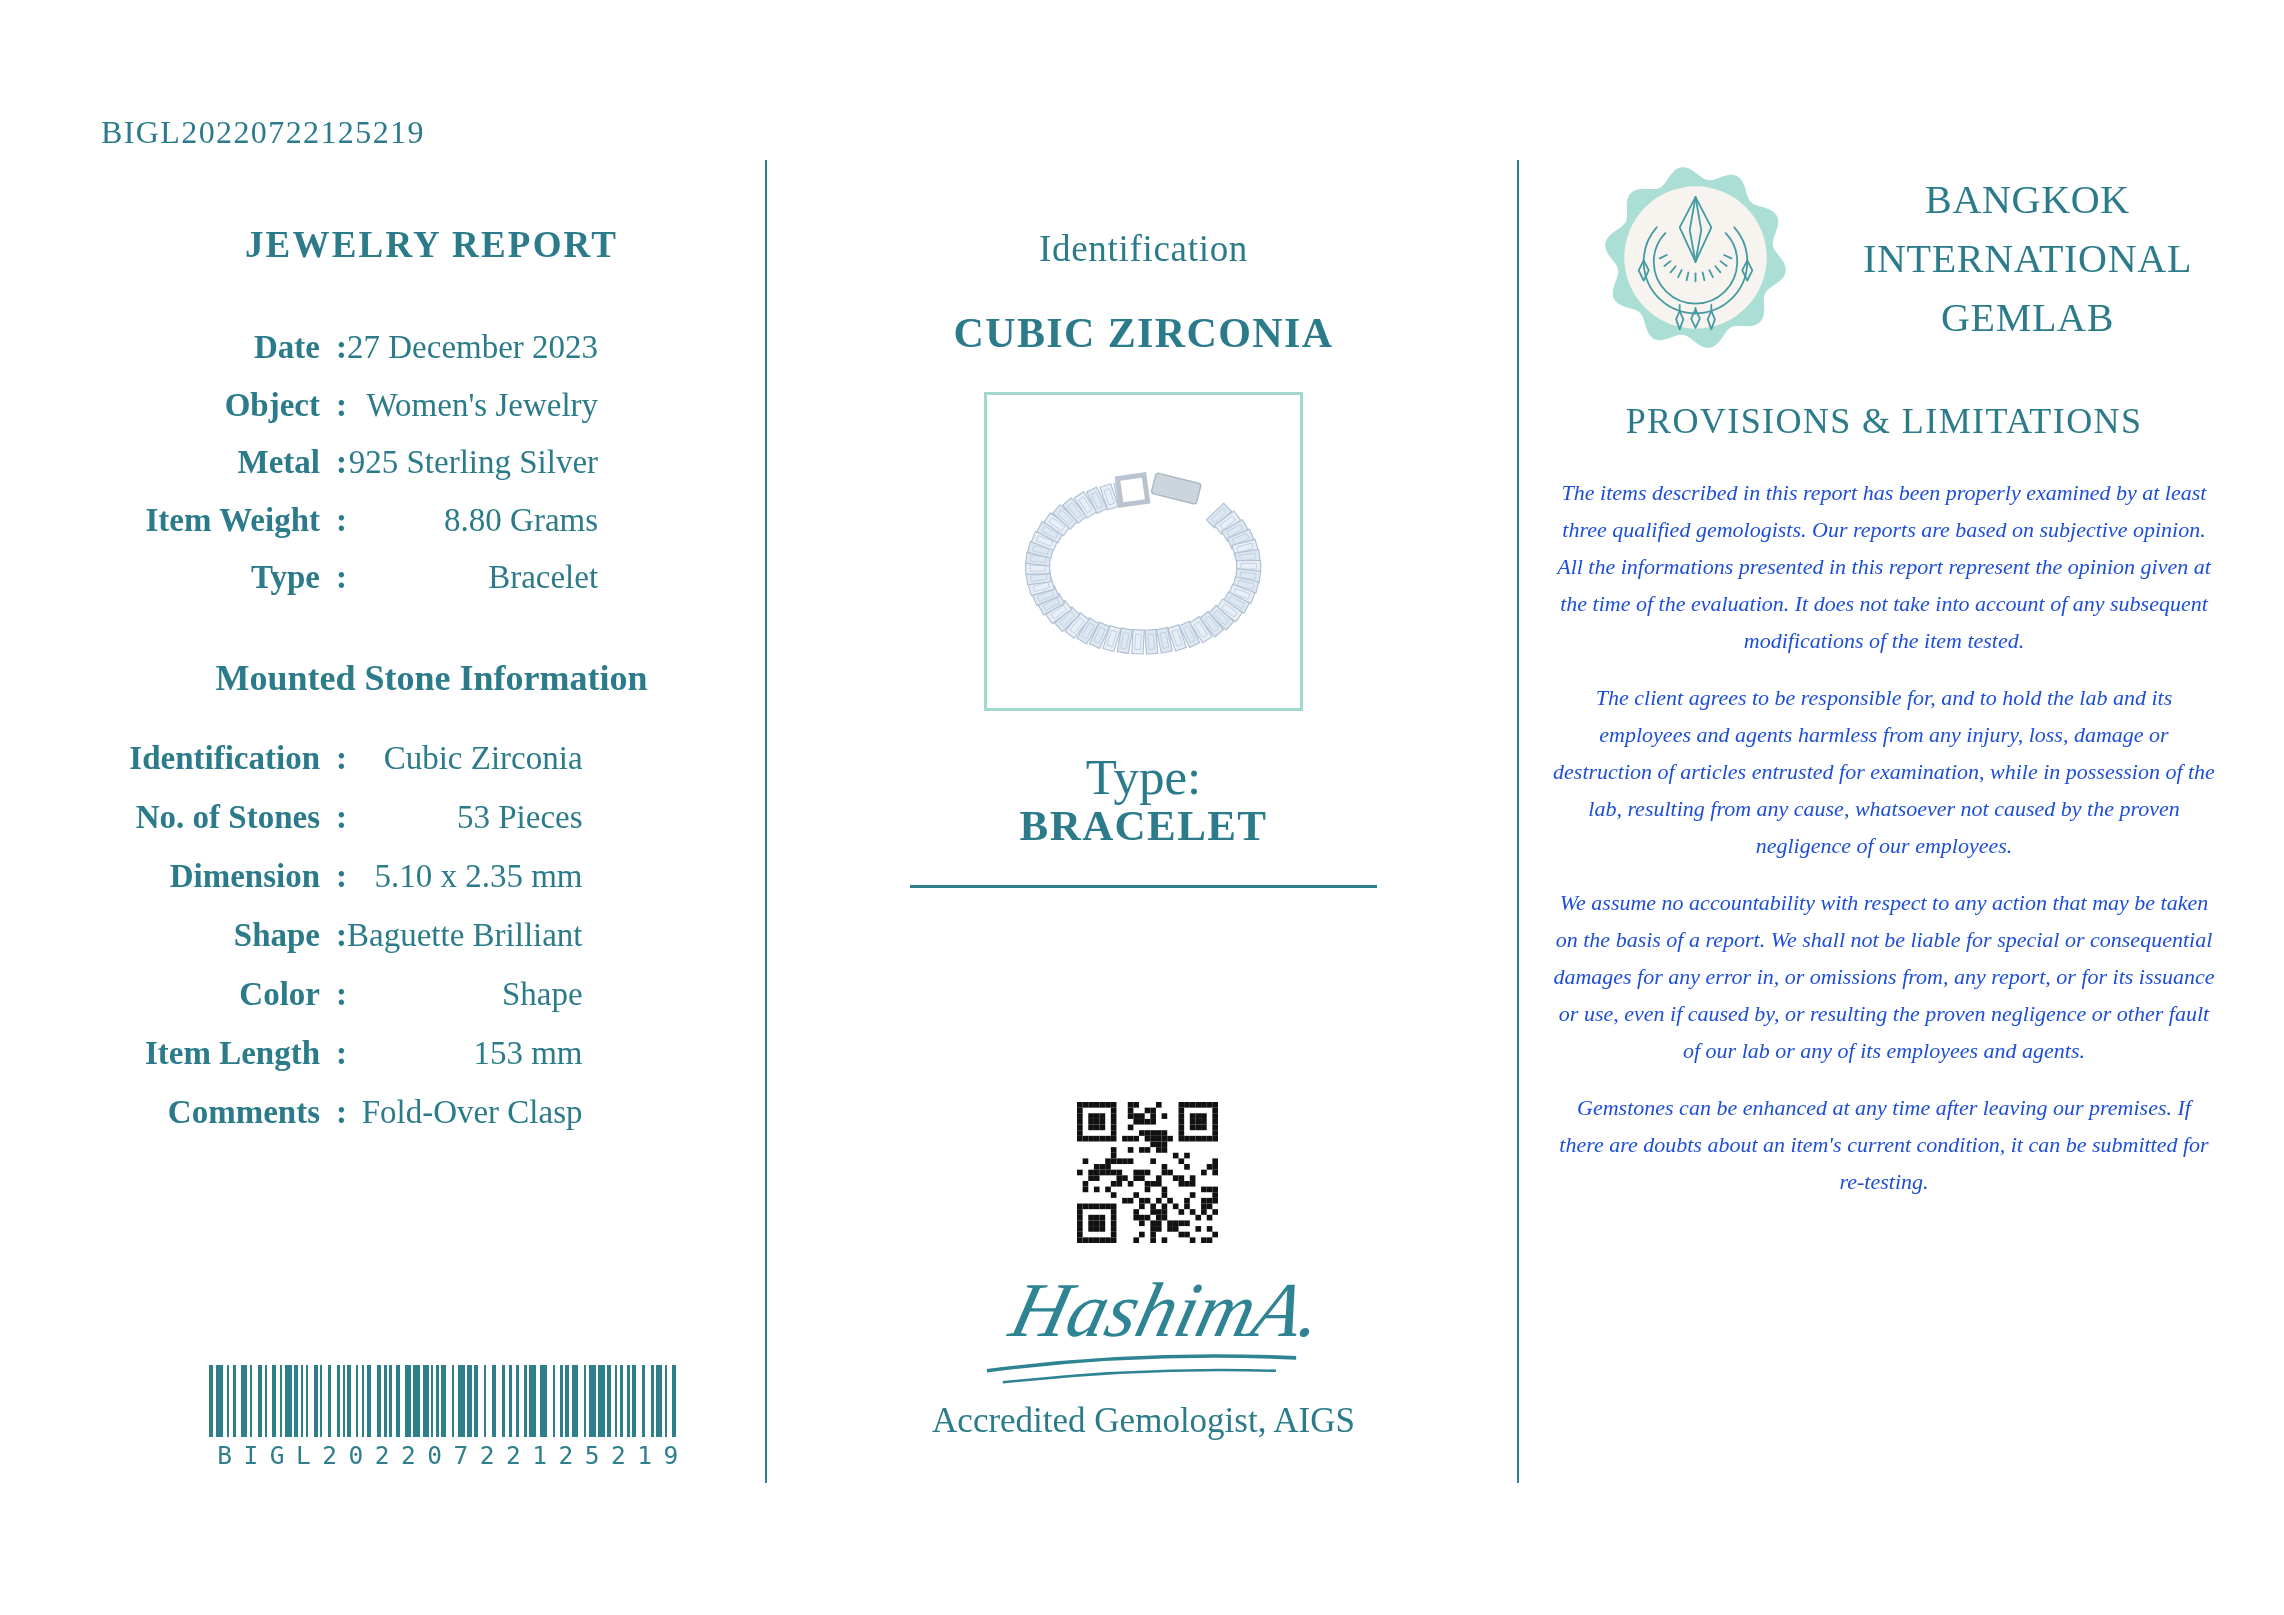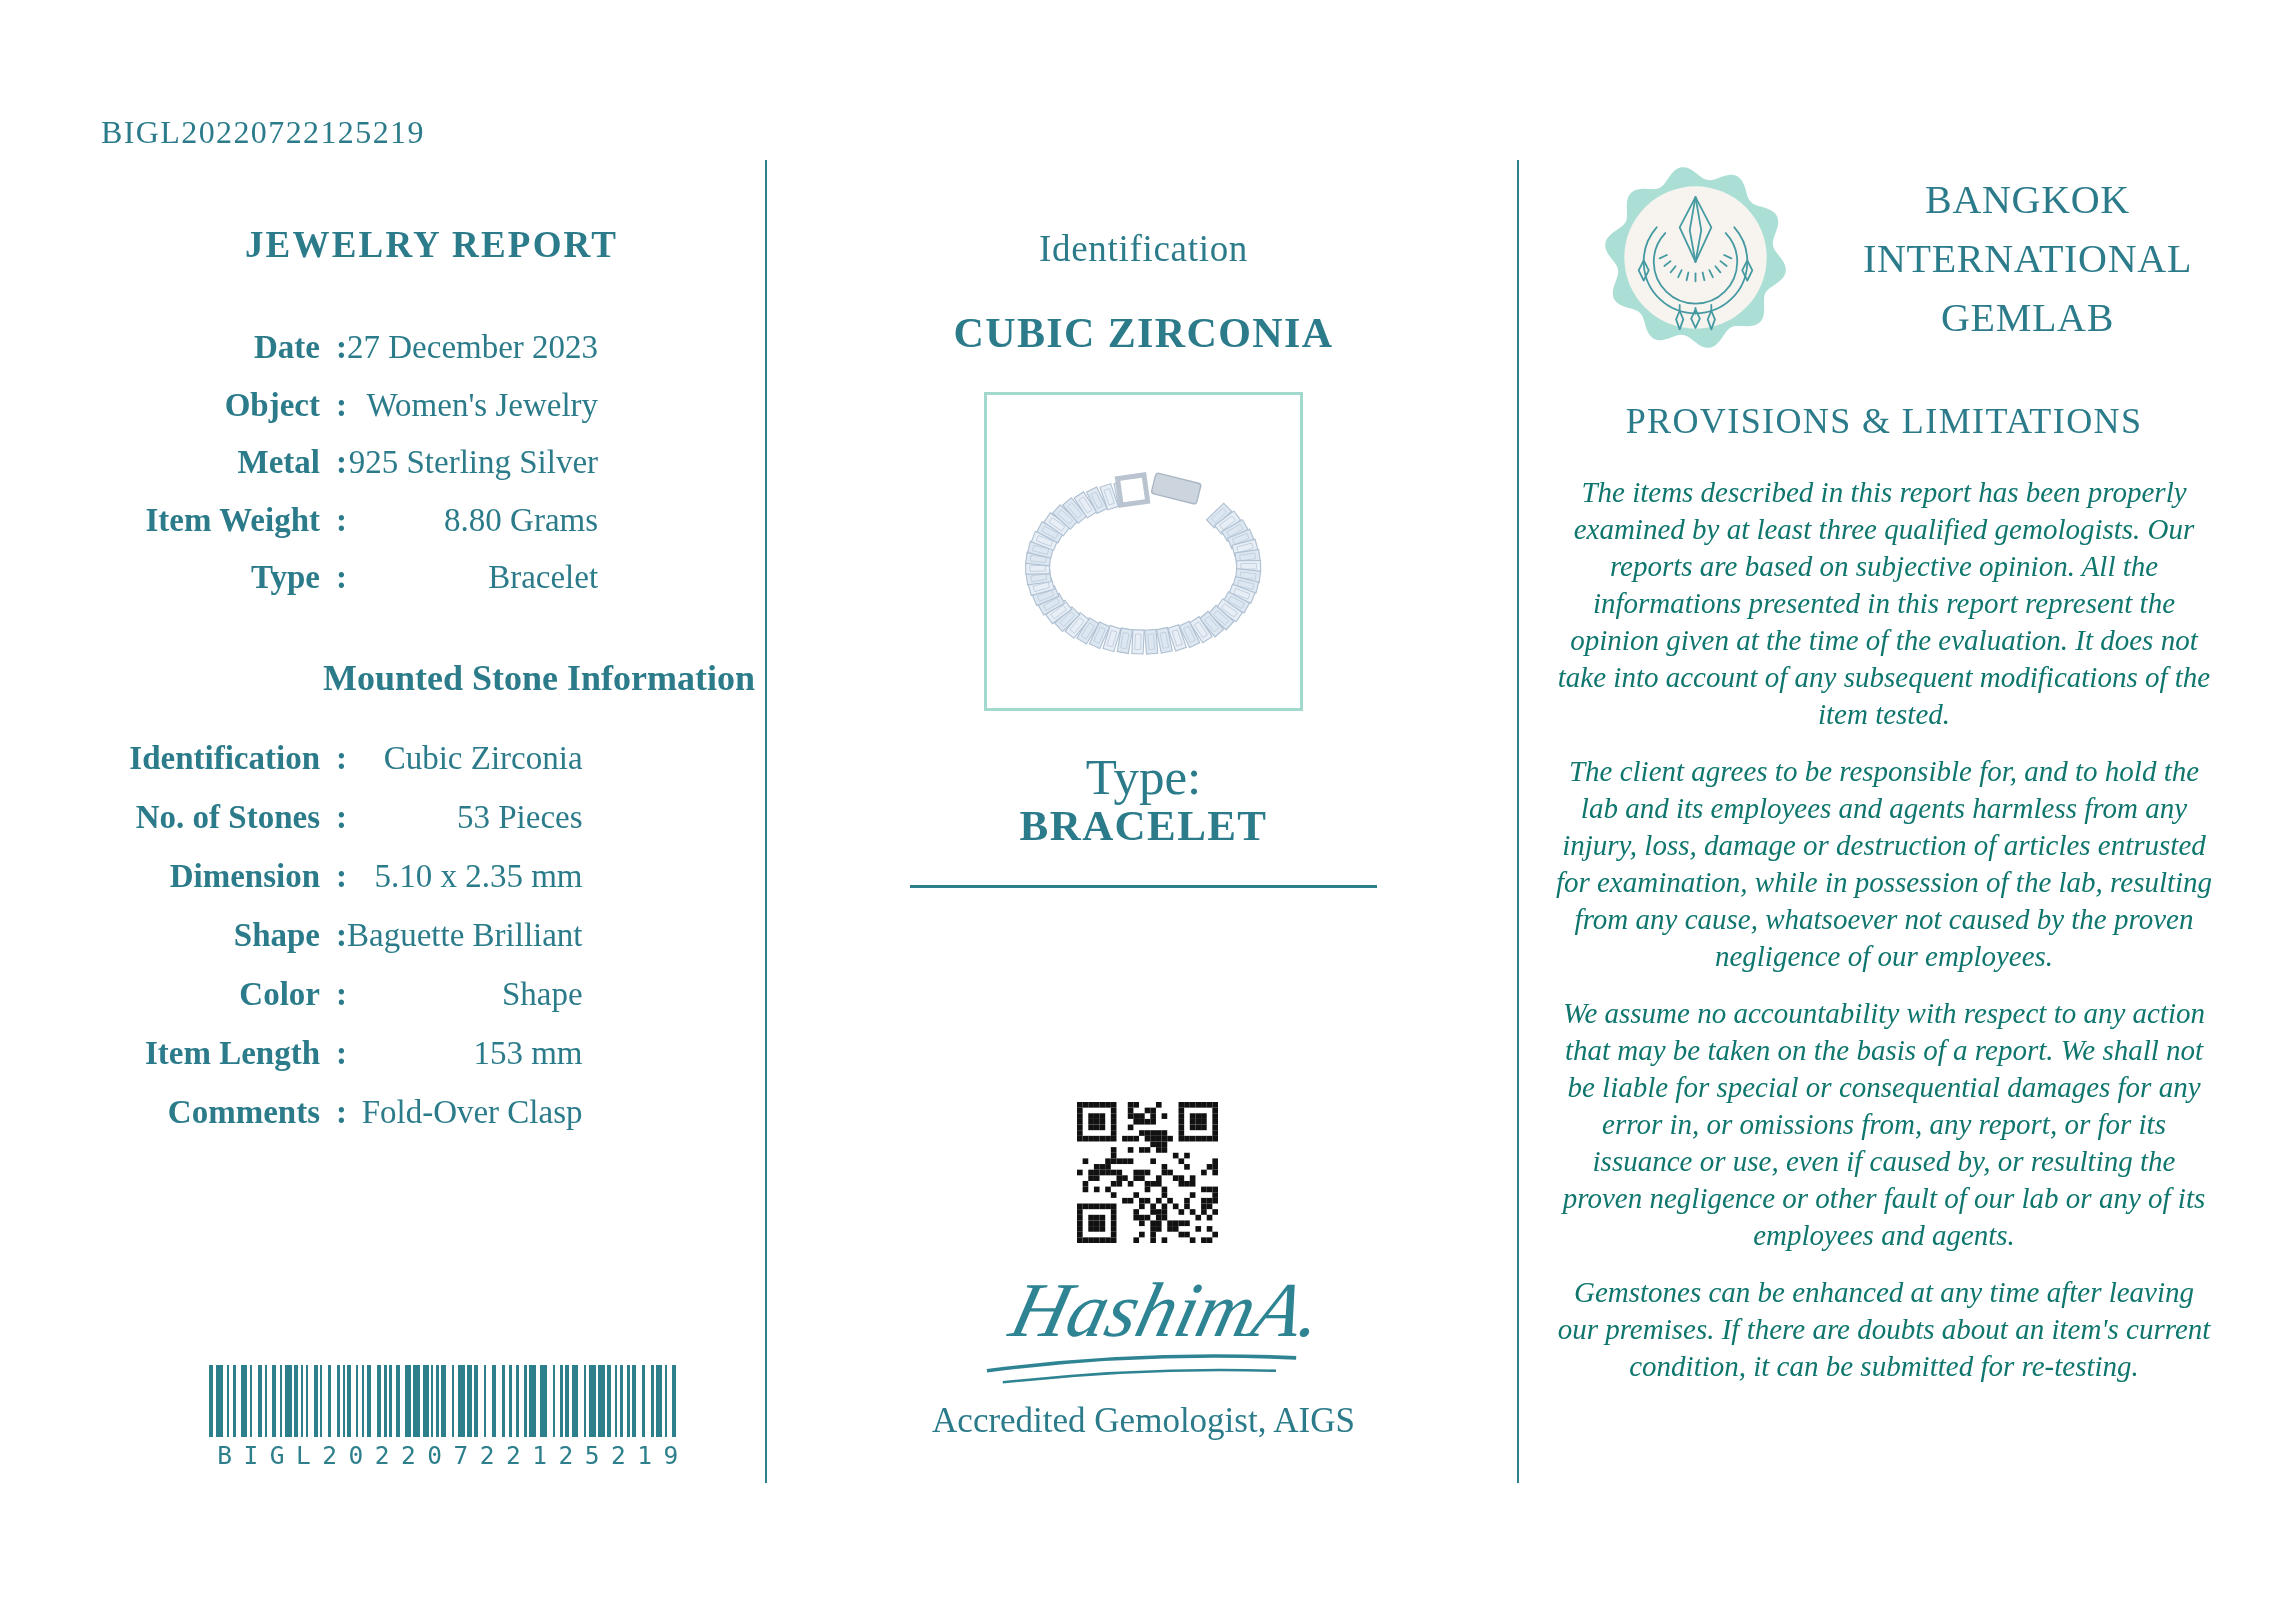--- a/index.html
+++ b/index.html
@@ -18,21 +18,21 @@
   #jr-title{left:108px;top:223px;width:647px;font-size:37px;font-weight:bold;letter-spacing:2.2px;}
   .fieldlist{left:101px;display:flex;flex-direction:column;text-align:right;}
   #fields{top:331px;}
   #stone-fields{top:742px;}
   .field-row{display:flex;font-size:33px;line-height:33px;}
   #fields .field-row{margin-bottom:24.5px;}
   #stone-fields .field-row{margin-bottom:26px;}
   .flabel{width:219px;font-weight:bold;}
   .fcolon{width:27px;font-weight:bold;}
   .fvalue{flex:1;}
-  #stone-title{left:108px;top:657px;width:647px;font-size:36px;font-weight:bold;text-align:right;}
+  #stone-title{left:108px;top:657px;width:647px;font-size:36px;font-weight:bold;}
   #barcode{left:209px;top:1365px;width:478px;height:72px;display:flex;align-items:stretch;}
   #barcode .bar{background:#2E7F8C;height:100%;}
   #barcode-text{left:209px;top:1441px;width:489px;font-family:"DejaVu Sans Mono", monospace;
     font-size:24.5px;letter-spacing:11.5px;color:#2E7F8C;white-space:nowrap;text-align:center;}
   
   .vdivider{top:160px;height:1323px;width:2.2px;background:#2E7F8C;}
   #divider-left{left:765px;}
   #divider-right{left:1517px;}
   
   #mid-heading{left:838px;top:227px;width:611px;font-size:37px;letter-spacing:0.7px;}
@@ -43,21 +43,21 @@
   #type-value{left:838px;top:801px;width:611px;font-size:43px;font-weight:bold;letter-spacing:1.4px;}
   #mid-rule{left:910px;top:885px;width:467px;height:2.9px;background:#2E7F8C;}
   #qr-wrap{left:1077px;top:1102px;width:141px;height:141px;}
   #sig-wrap{left:974px;top:1250px;width:338px;height:147px;}
   #sig-caption{left:838px;top:1401px;width:611px;font-size:35px;}
   
   #logo-wrap{left:1602px;top:164px;width:187px;height:187px;}
   #lab-name{left:1812px;top:170px;width:431px;font-size:40px;line-height:59px;letter-spacing:0.7px;}
   #provisions{left:1553px;top:400px;width:662px;}
   #provisions-title{font-size:36px;letter-spacing:1.4px;text-align:center;margin:0 0 32px 0;font-weight:normal;}
-  .provision-p{font-size:29px;line-height:37px;font-style:italic;color:#0f766e;text-align:center;margin:0 0 20px 0;}
+  .provision-p{font-size:22px;line-height:37px;font-style:italic;color:#1d4ed8;text-align:center;margin:0 0 20px 0;}
 </style>
 </head>
 <body>
 
 <div id="page">
 
   <div class="abs vdivider" id="divider-left"></div>
   <div class="abs vdivider" id="divider-right"></div>
 
   <div class="abs" id="report-number">BIGL20220722125219</div>

